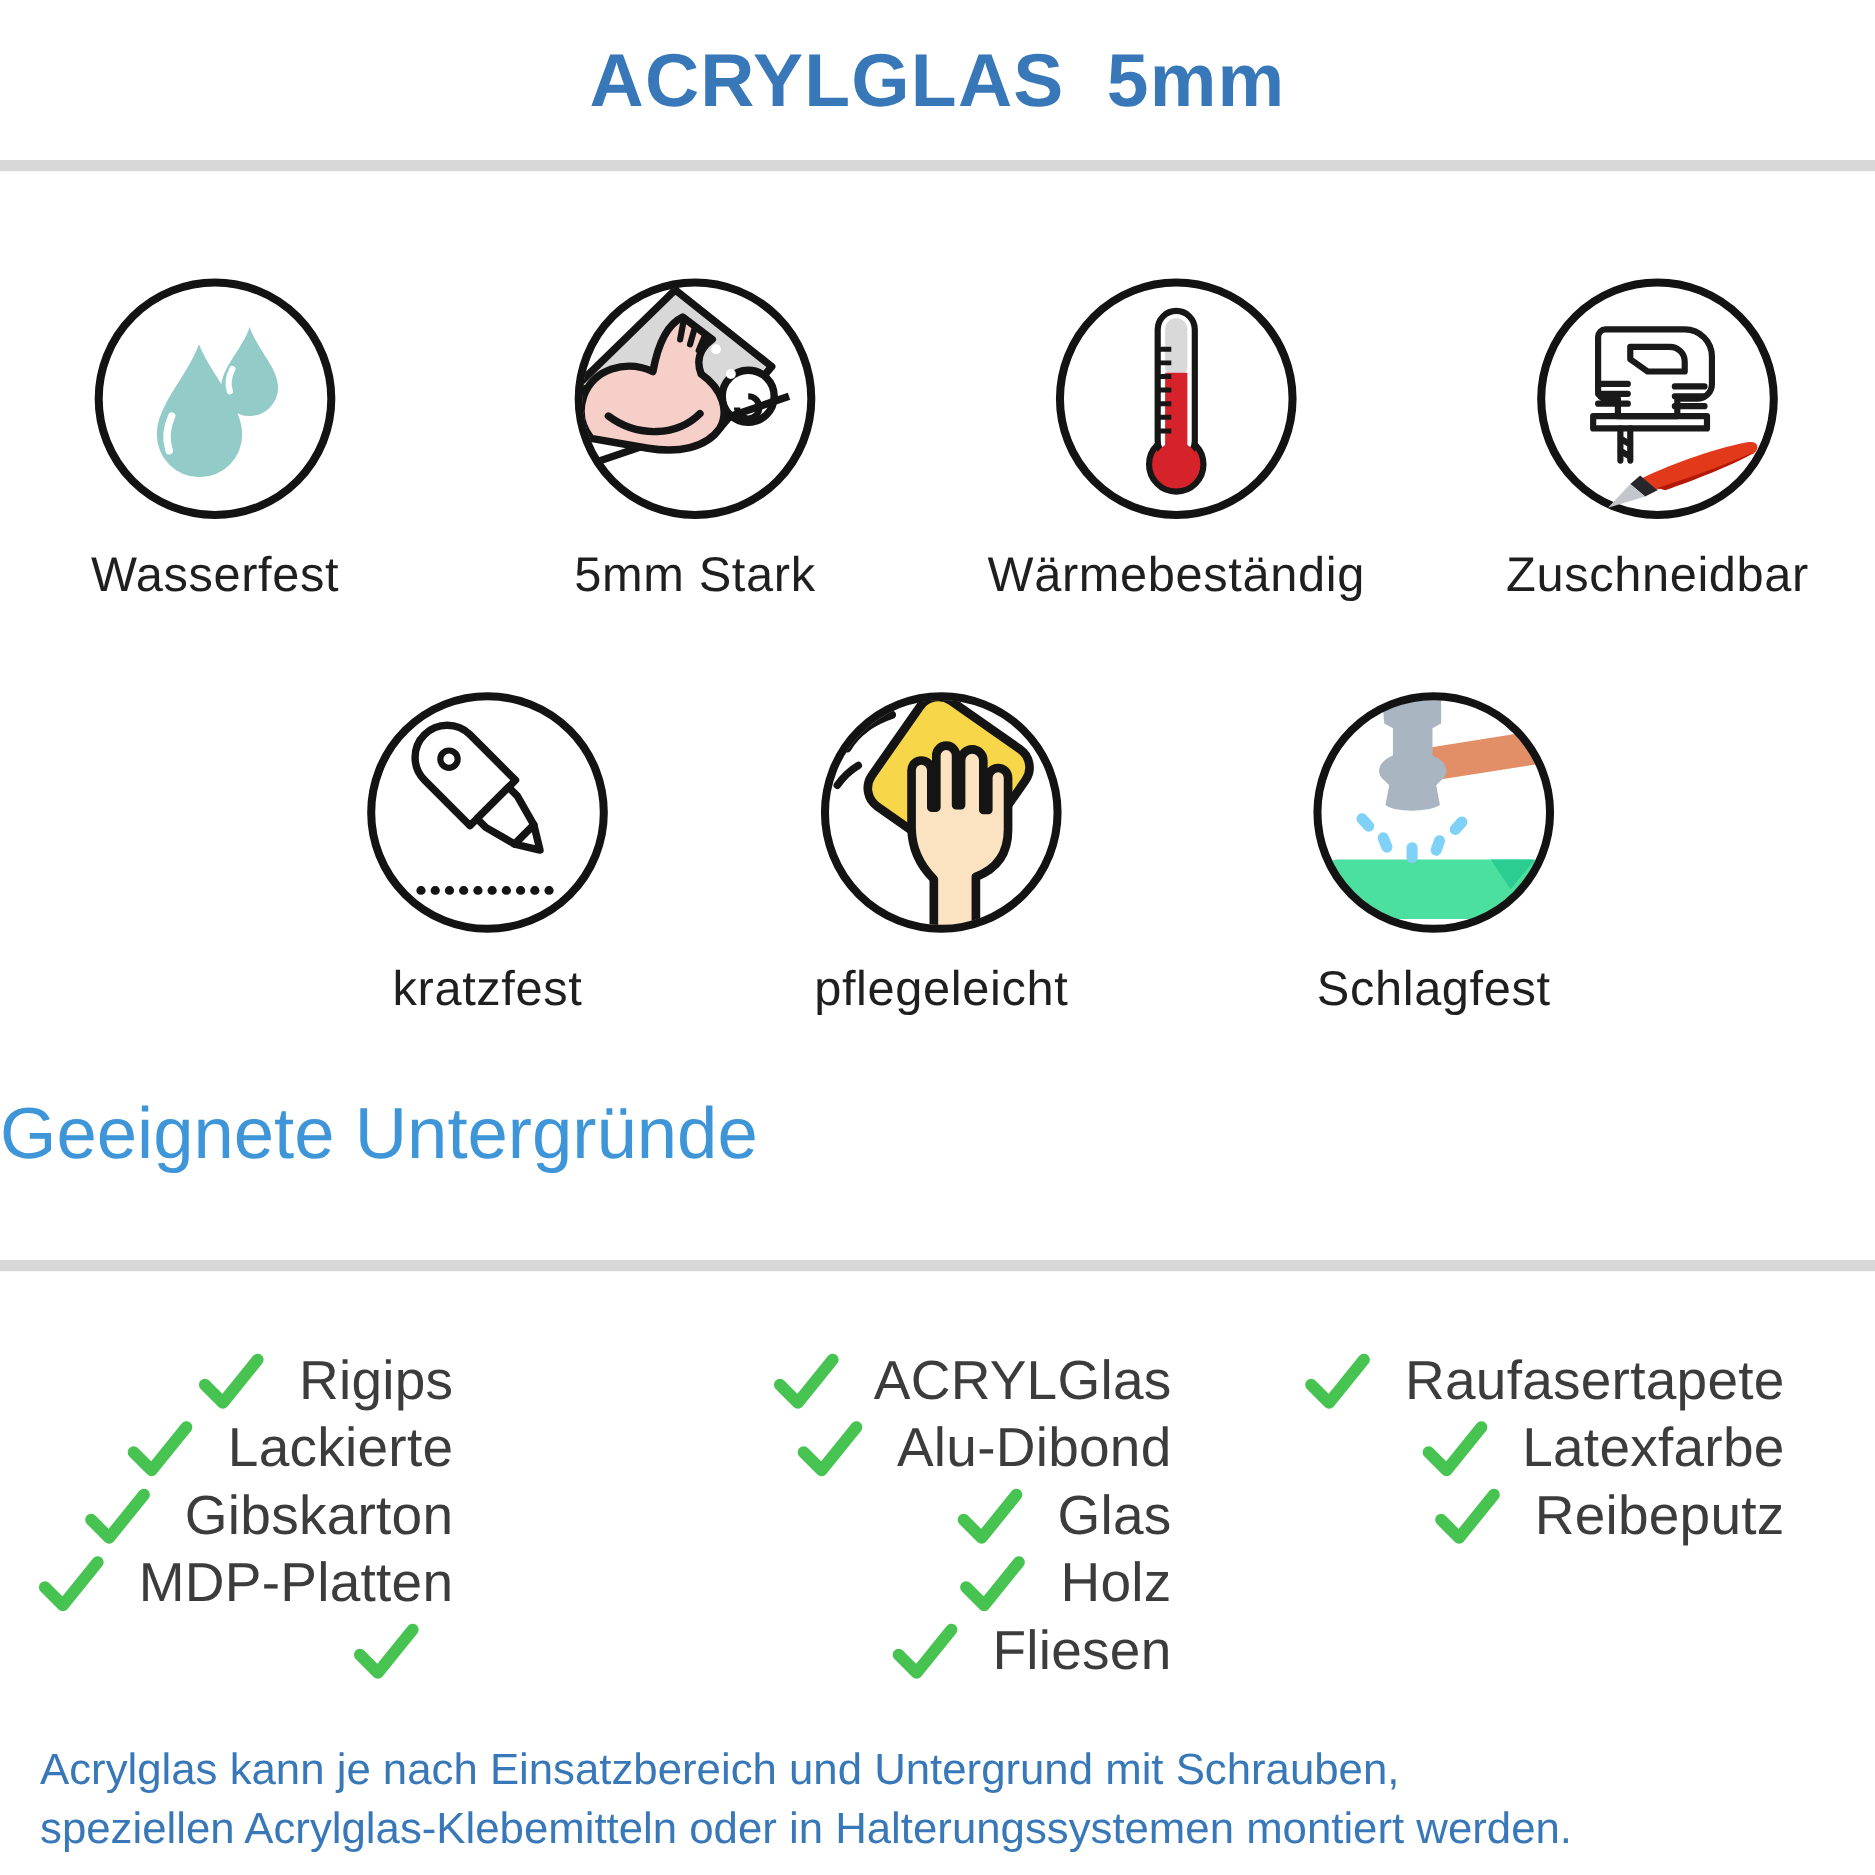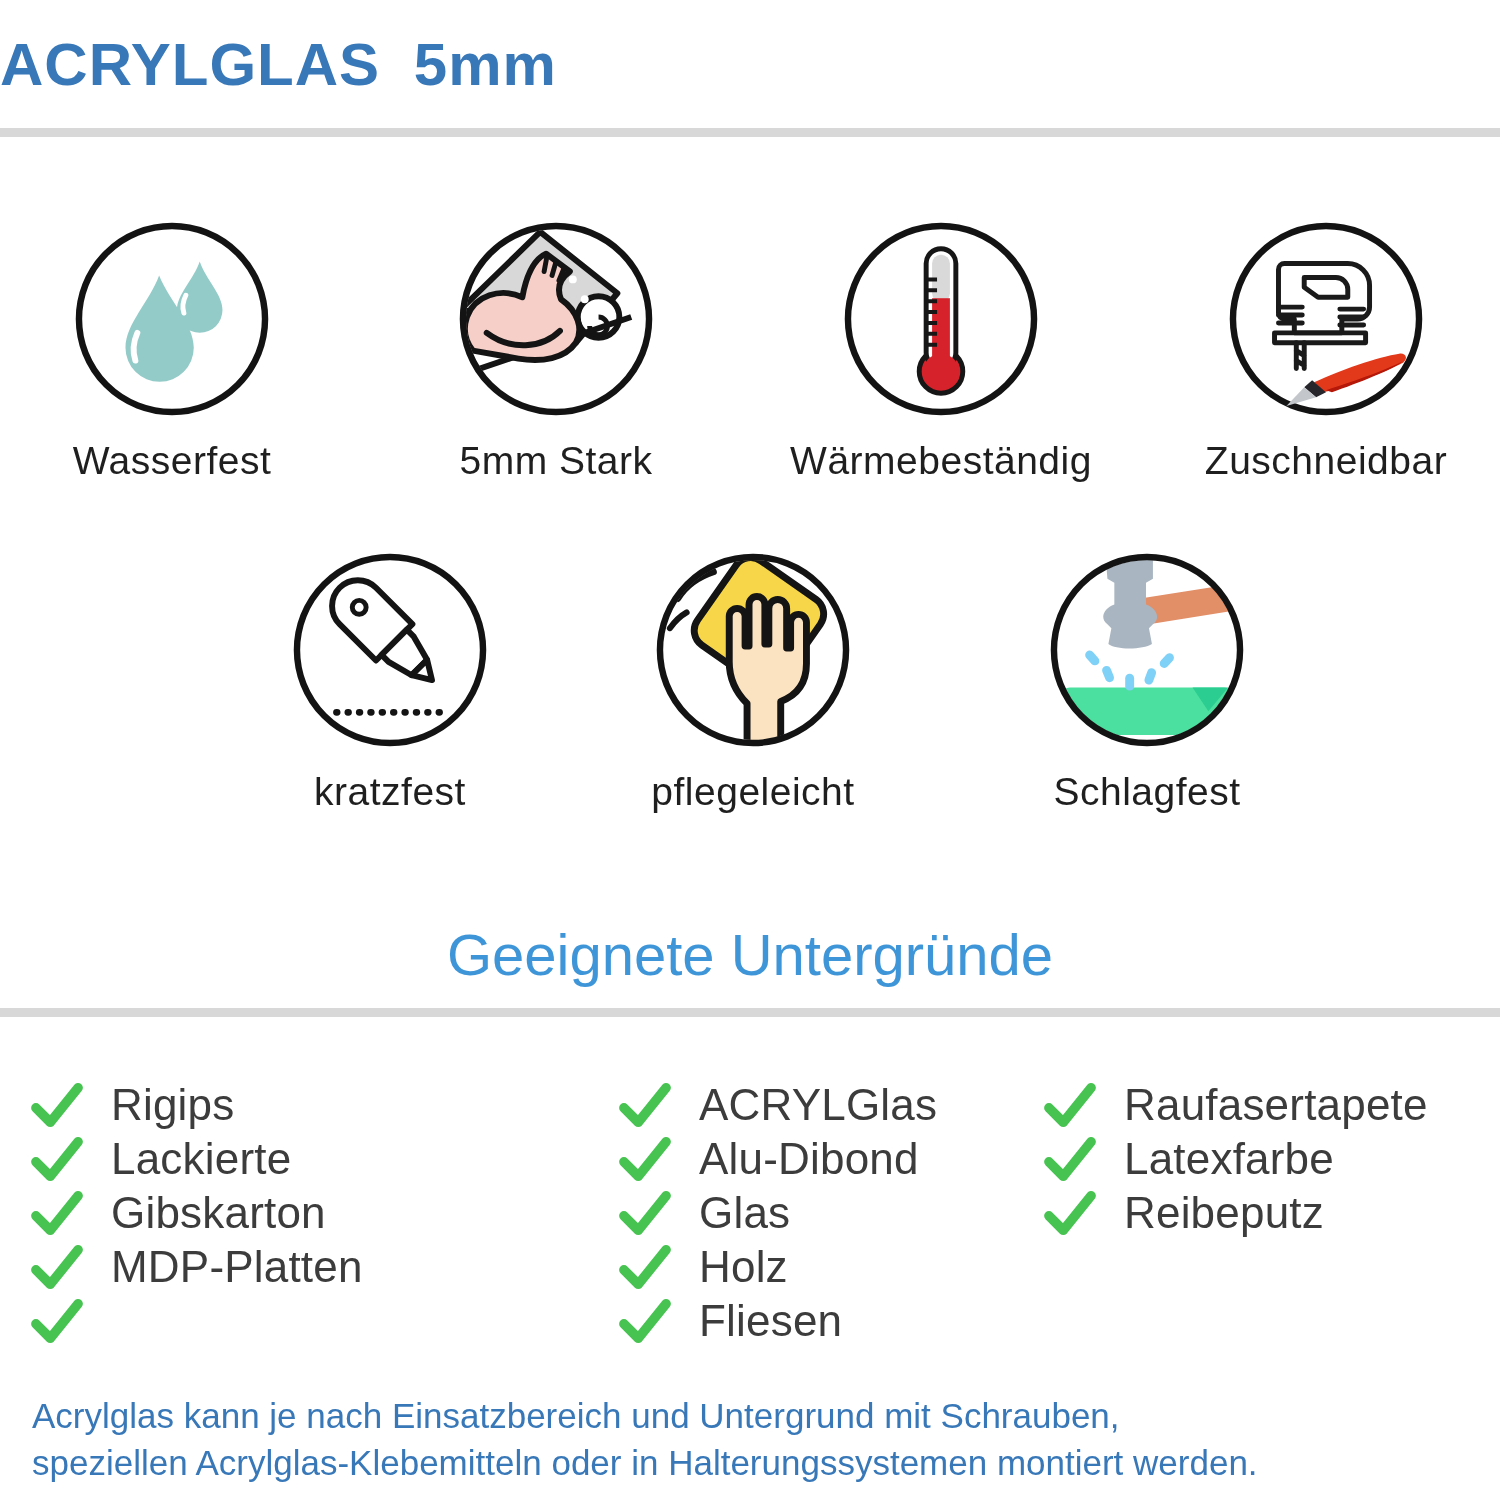--- a/index.html
+++ b/index.html
@@ -2,48 +2,48 @@
 <html style="--header-blue: #3878b8; --section-blue: #3e96d9; --footer-blue: #3878b8; --divider-gray: #d8d8d8; --check-green: #47c351; --text-dark: #3c3c3c; --label-dark: #1f1f1f; --drop-teal: #93cbc9; --thermo-red: #d6232b; --cloth-yellow: #f7d64a; --skin-tone: #fbe3c1; --arm-pink: #f5cfc8; --hammer-head-gray: #a9b6c2; --hammer-handle-salmon: #e28e67; --impact-blue: #7fd1f7; --surface-green: #4ce0a0; --scalpel-red: #e2391b;"><head>
 <meta charset="utf-8">
 <style>
   html,body{margin:0;padding:0;}
   body{
     width:1500px;height:1500px;position:relative;background:#ffffff;
     font-family:"Liberation Sans", sans-serif;overflow:hidden;
   }
   .page-title{
     position:absolute;top:34px;left:0;width:1500px;margin:0;
-    text-align:left;font-size:60px;line-height:62px;font-weight:600;
+    text-align:center;font-size:60px;line-height:62px;font-weight:600;
     letter-spacing:1px;word-spacing:16px;color:var(--header-blue);
   }
   .bar{position:absolute;left:0;width:1500px;height:9px;background:var(--divider-gray);}
   .bar1{top:128px}
   .bar2{top:1008px}
   .feature{position:absolute;width:400px;display:flex;flex-direction:column;align-items:center;}
   .feature .icon{width:194px;height:194px;}
   .feature .label{
     margin-top:24px;font-size:39px;line-height:42px;color:var(--label-dark);
     letter-spacing:0.5px;white-space:nowrap;
   }
   .f1{left:-28px;top:222px}
   .f2{left:356px;top:222px}
   .f3{left:741px;top:222px}
   .f4{left:1126px;top:222px}
   .f5{left:190px;top:553px}
   .f6{left:553px;top:553px}
   .f7{left:947px;top:553px}
   .section-title{
-    position:absolute;top:924px;left:0;width:1500px;margin:0;text-align:center;
+    position:absolute;top:876px;left:0;width:1500px;margin:0;text-align:left;
     font-size:58px;line-height:62px;font-weight:500;color:var(--section-blue);
   }
   .col{position:absolute;top:1078px;}
   .col1{left:30px}
   .col2{left:618px}
   .col3{left:1043px}
-  .li{display:flex;align-items:center;height:54px;}
+  .li{display:flex;align-items:center;height:54px;justify-content:flex-end;}
   .li .check{width:54px;height:46px;flex:0 0 auto;margin-right:27px;}
   .li .txt{font-size:44px;color:var(--text-dark);white-space:nowrap;letter-spacing:0.2px;}
   .footer{
     position:absolute;left:32px;top:1392px;width:1460px;
     font-size:35px;line-height:47px;color:var(--footer-blue);
   }
   svg{display:block;}
 </style>
 </head>
 <body>

